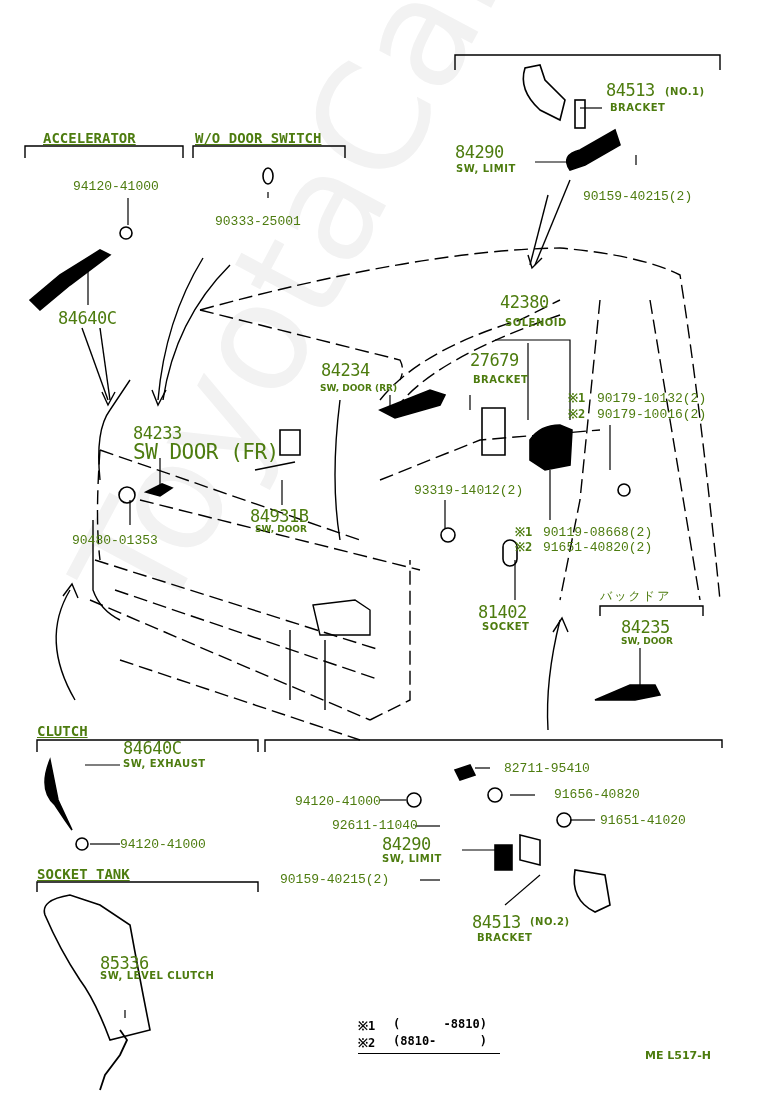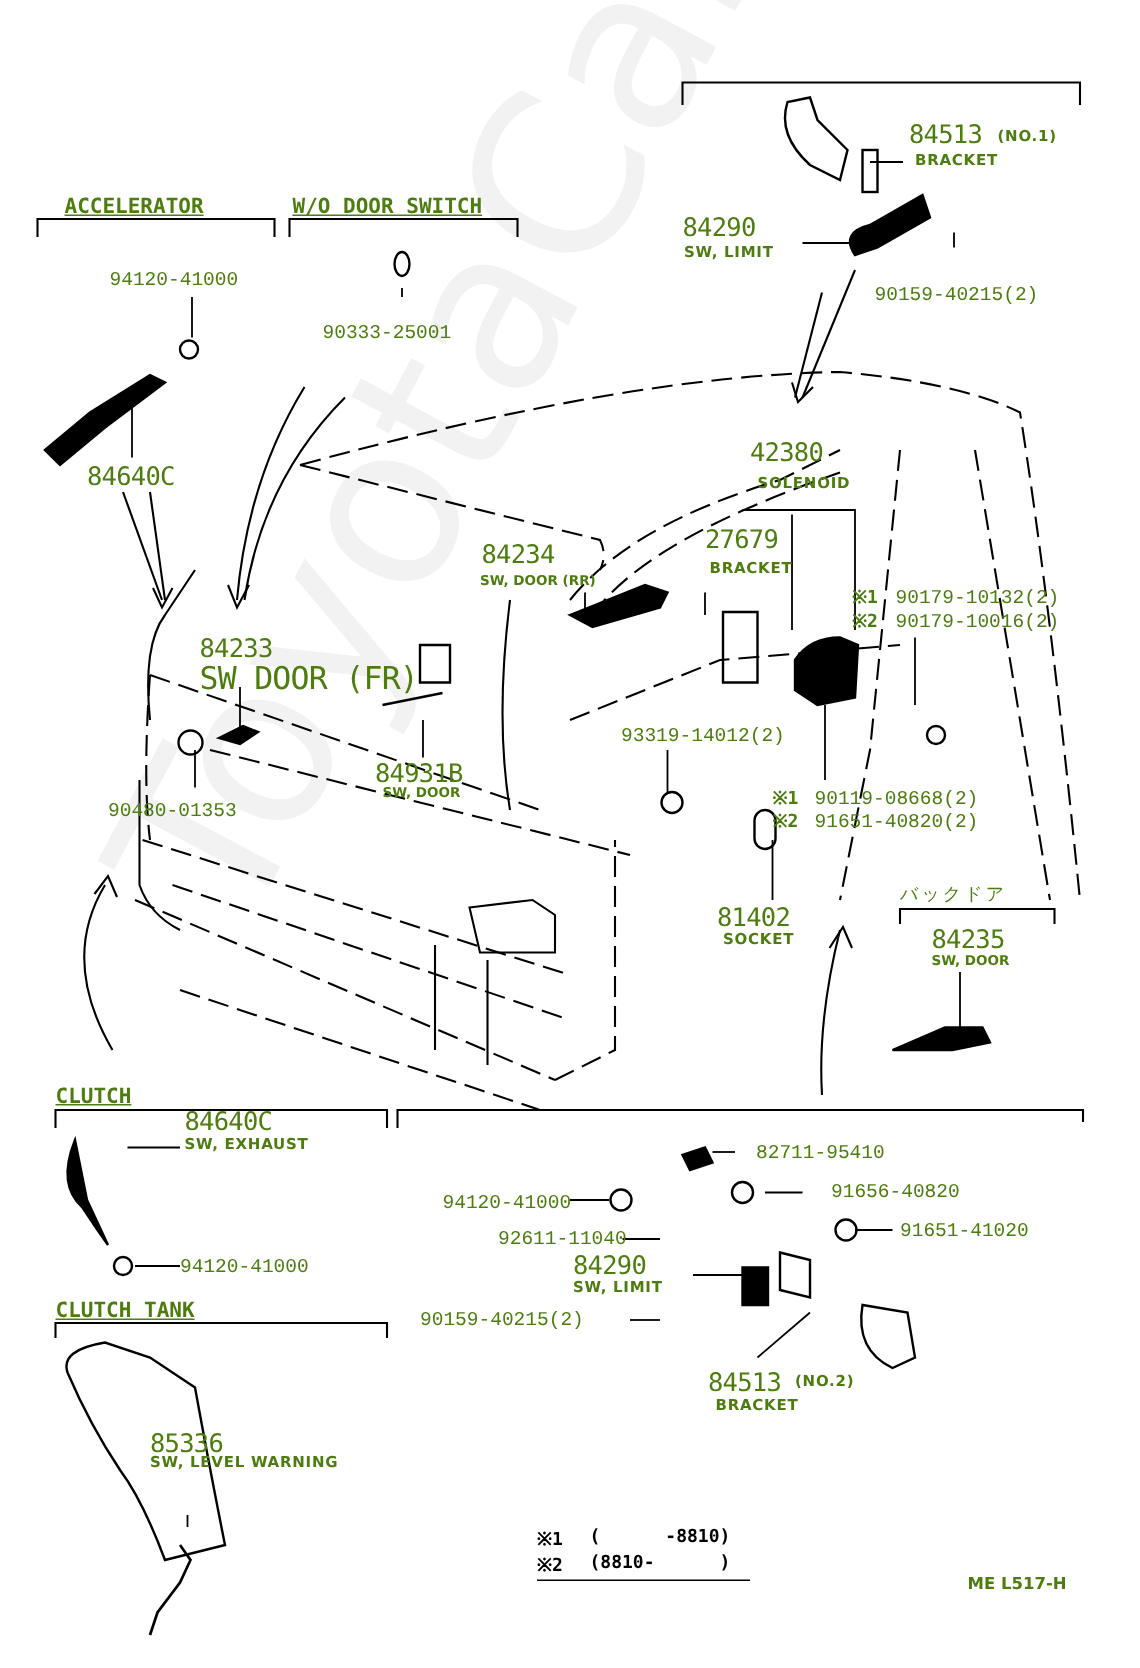--- a/index.html
+++ b/index.html
@@ -132,21 +132,21 @@
     <path d="M520 835 L540 840 V865 L520 860 Z"></path>
     <path d="M575 870 Q570 900 595 912 L610 905 L605 875 Z"></path>
     <path d="M45 915 Q40 900 70 895 L100 905 L130 925 Q140 980 150 1030 L110 1040 Q95 1000 80 980 Q60 950 45 915 Z"></path>
     <path d="M120 1030 L127 1040 L120 1055 L105 1075 L100 1090" stroke-width="1.8"></path>
   </g>
 </svg>
 
 <div class="lbl sec" style="left:11px;top:131px;margin-left:32px;">ACCELERATOR</div>
 <div class="lbl sec" style="left:195px;top:131px;">W/O DOOR SWITCH</div>
 <div class="lbl sec" style="left:37px;top:724px;">CLUTCH</div>
-<div class="lbl sec" style="left:37px;top:867px;">CLUTCH TANK</div>
+<div class="lbl sec" style="left:37px;top:867px;">SOCKET TANK</div>
 <div class="lbl" style="left:600px;top:590px;font-family:'DejaVu Sans',sans-serif;font-size:12px;letter-spacing:2px;">バックドア</div>
 
 <div class="lbl big" style="left:606px;top:82px;">84513</div>
 <div class="lbl name" style="left:665px;top:87px;">(NO.1)</div>
 <div class="lbl name" style="left:610px;top:103px;">BRACKET</div>
 
 <div class="lbl big" style="left:455px;top:144px;">84290</div>
 <div class="lbl name" style="left:456px;top:164px;">SW, LIMIT</div>
 <div class="lbl pn" style="left:583px;top:190px;">90159-40215(2)</div>
 
@@ -199,21 +199,21 @@
 <div class="lbl pn" style="left:332px;top:819px;">92611-11040</div>
 <div class="lbl pn" style="left:600px;top:814px;">91651-41020</div>
 <div class="lbl big" style="left:382px;top:836px;">84290</div>
 <div class="lbl name" style="left:382px;top:854px;">SW, LIMIT</div>
 <div class="lbl pn" style="left:280px;top:873px;">90159-40215(2)</div>
 <div class="lbl big" style="left:472px;top:914px;">84513</div>
 <div class="lbl name" style="left:530px;top:917px;">(NO.2)</div>
 <div class="lbl name" style="left:477px;top:933px;">BRACKET</div>
 
 <div class="lbl big" style="left:100px;top:955px;">85336</div>
-<div class="lbl name" style="left:100px;top:971px;">SW, LEVEL WARNING</div>
+<div class="lbl name" style="left:100px;top:971px;">SW, LEVEL CLUTCH</div>
 
 <div style="position:absolute;left:358px;top:1017px;width:142px;border-bottom:1.5px solid #000;padding-bottom:2px;">
   <div style="display:flex;">
     <span class="note" style="width:35px;">※1</span>
     <span class="note" style="white-space:pre;">(      -8810)</span>
   </div>
   <div style="display:flex;">
     <span class="note" style="width:35px;">※2</span>
     <span class="note" style="white-space:pre;">(8810-      )</span>
   </div>

